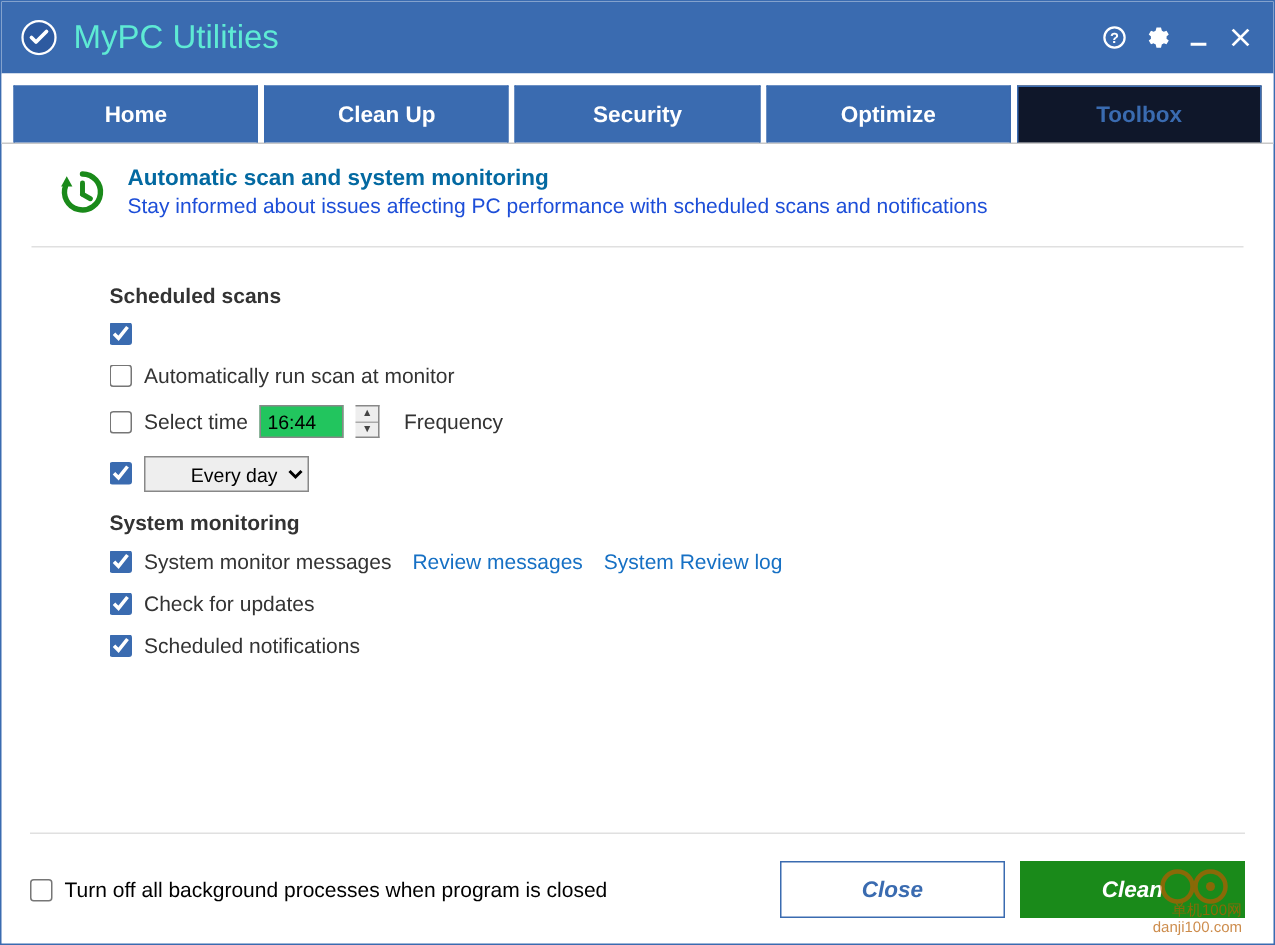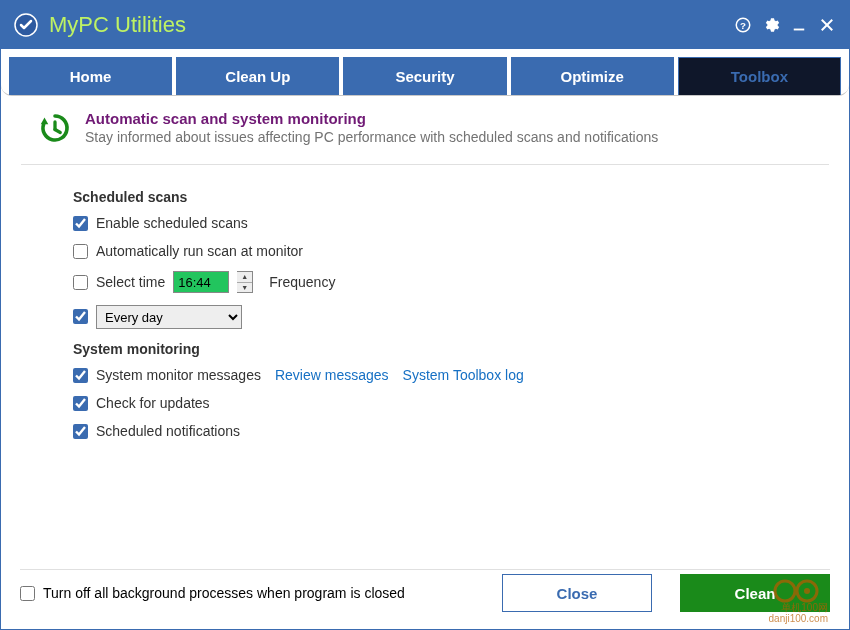--- a/index.html
+++ b/index.html
@@ -10,21 +10,21 @@
     height: 630px;
     overflow: hidden;
     border: 1px solid #3a6bb0;
   }
   .titlebar {
     background: #3a6bb0;
     height: 48px;
     display: flex;
     align-items: center;
     padding: 0 12px;
-    color: #bef264;
+    color: #5eead4;
   }
   .titlebar .logo-icon {
     width: 26px; height: 26px;
     display: flex; align-items: center; justify-content: center;
     margin-right: 10px;
   }
   .titlebar .app-title {
     font-size: 22px;
     font-weight: 400;
     flex: 1;
@@ -40,21 +40,20 @@
     align-items: center;
     justify-content: center;
     width: 20px; height: 20px;
   }
   .tabs {
     display: flex;
     border-bottom: 1px solid #c8c8c8;
     background: #fff;
     padding: 8px 8px 0 8px;
     gap: 4px;
-    border-radius: 11px;
   }
   .tab {
     flex: 1;
     text-align: center;
     font-size: 15px;
     font-weight: 600;
     padding: 10px 0;
     background: #3a6bb0;
     color: #fff;
     border: 1px solid #3a6bb0;
@@ -73,25 +72,25 @@
     border-bottom: 1px solid #e0e0e0;
     margin: 0 20px;
   }
   .header-section .history-icon {
     width: 36px; height: 36px;
     flex-shrink: 0;
   }
   .header-section .title {
     font-size: 15px;
     font-weight: 700;
-    color: #701a75;
+    color: #0369a1;
   }
   .header-section .subtitle {
     font-size: 14px;
-    color: #737373;
+    color: #1d4ed8;
     margin-top: 2px;
   }
   .content {
     padding: 18px 20px 0 72px;
     font-size: 14px;
     color: #333;
   }
   .section-title {
     font-weight: 700;
     margin-bottom: 10px;
@@ -137,60 +136,61 @@
   .spinner div:last-child { border-bottom: none; }
   select {
     height: 24px;
     border: 1px solid #888;
     background: #e5e5e5;
     font-size: 13px;
     padding: 0 4px;
     cursor: pointer;
   }
   .freq-select { width: 128px; }
-  .day-select { width: 146px; background: #eee; }
+  .day-select { width: 110px; background: #eee; text-align: right; }
   .idle-text {
     color: #555;
     font-size: 14px;
     flex: 1;
     line-height: 1.35;
   }
   .link {
     color: #1670c4;
     cursor: pointer;
     margin-left: 6px;
   }
   .footer {
     position: absolute;
     bottom: 0;
     left: 0;
     right: 0;
     border-top: 1px solid #e0e0e0;
     margin: 0 20px 18px 20px;
-    padding-top: 4px;
+    padding-top: 18px;
     display: flex;
     align-items: center;
   }
   .footer .turnoff {
     display: flex;
     align-items: center;
     gap: 8px;
     font-size: 14px;
     flex: 1;
   }
   .btn {
     width: 150px;
     height: 38px;
     display: flex;
     align-items: center;
     justify-content: center;
     font-size: 15px;
     font-weight: 600;
     cursor: pointer;
-    margin-left: 28px;
+    margin-left: 10px;
+    font-style: italic;
   }
   .btn-close {
     border: 1px solid #3a6bb0;
     color: #3a6bb0;
     background: #fff;
   }
   .btn-save {
     border: 1px solid #1a8a1a;
     background: #1a8a1a;
     color: #fff;
@@ -269,21 +269,20 @@
     <div class="subtitle">Stay informed about issues affecting PC performance with scheduled scans and notifications</div>
   </div>
 </div>
 
 <div class="content">
 
   <div class="section-title">Scheduled scans</div>
 
   <div class="row">
     <input type="checkbox" checked="" style="">
-    <label>Enable scheduled scans</label>
   </div>
 
   <div class="row">
     <input type="checkbox" style="">
     <label>Automatically run scan at monitor</label>
   </div>
 
   <div class="row">
     <input type="checkbox" style="">
     <label>Select time</label>
@@ -301,21 +300,21 @@
       <option>Every day</option>
     </select>
   </div>
 
   <div class="section-title">System monitoring</div>
 
   <div class="row">
     <input type="checkbox" checked="" style="">
     <label>System monitor messages</label>
     <span class="link">Review messages</span>
-    <span class="link">System Toolbox log</span>
+    <span class="link">System Review log</span>
   </div>
 
   <div class="row">
     <input type="checkbox" checked="" style="">
     <label>Check for updates</label>
   </div>
 
   <div class="row">
     <input type="checkbox" checked="" style="">
     <label>Scheduled notifications</label>

